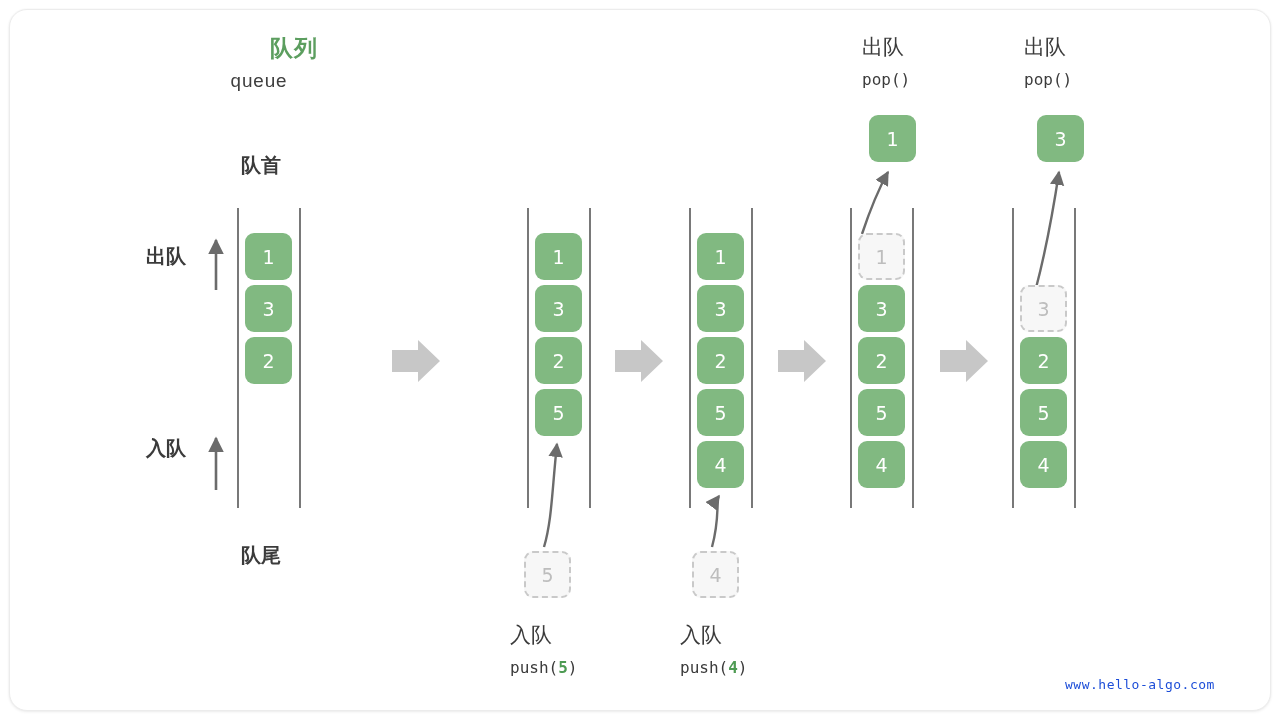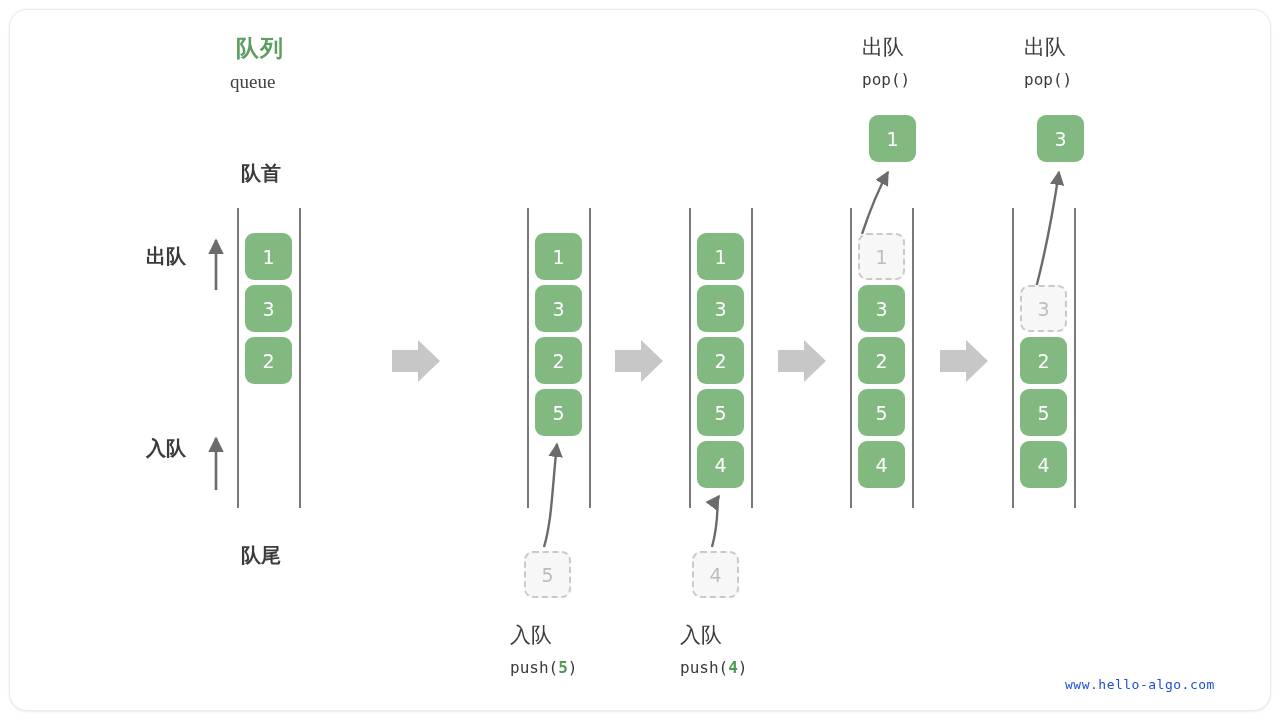--- a/index.html
+++ b/index.html
@@ -30,23 +30,24 @@
   .abs { position: absolute; }
 
   
   .t-title-cn {
     font-family: Liberation Serif, serif;
     font-weight: 700;
     font-size: 23px;
     color: #5c9e5f;
     letter-spacing: 1px;
     white-space: nowrap;
+    margin-left: 34px;
   }
   .t-title-mono {
-    font-family: Liberation Serif, serif;
+    font-family: Liberation Mono, monospace;
     font-size: 19px;
     color: #3f3f3f;
     white-space: nowrap;
   }
   .t-cn-bold {
     font-family: "DejaVu Sans", "Liberation Sans", sans-serif;
     font-weight: 700;
     font-size: 20px;
     color: #3b3b3b;
     white-space: nowrap;
@@ -159,21 +160,21 @@
       <path d="M392,350 L418,350 L418,340 L440,361 L418,382 L418,372 L392,372 Z"></path>
       <path d="M615,350 L641,350 L641,340 L663,361 L641,382 L641,372 L615,372 Z"></path>
       <path d="M778,350 L804,350 L804,340 L826,361 L804,382 L804,372 L778,372 Z"></path>
       <path d="M940,350 L966,350 L966,340 L988,361 L966,382 L966,372 L940,372 Z"></path>
     </g>
   </svg>
 
   <div class="abs t-title-cn" style="left:236px; top:33px;">队列</div>
   <div class="abs t-title-mono" style="left:230px; top:71px;">queue</div>
 
-  <div class="abs t-cn-bold" style="left:241px; top:160px;">队首</div>
+  <div class="abs t-cn-bold" style="left:241px; top:152px;">队首</div>
   <div class="abs t-cn-bold" style="left:241px; top:542px;">队尾</div>
 
   <div class="abs t-cn-bold" style="left:146px; top:243px;">出队</div>
   <div class="abs t-cn-bold" style="left:146px; top:435px;">入队</div>
 
   <div class="node" style="left:245px; top:233px;">1</div>
   <div class="node" style="left:245px; top:285px;">3</div>
   <div class="node" style="left:245px; top:337px;">2</div>
 
   <div class="node" style="left:535px; top:233px;">1</div>

